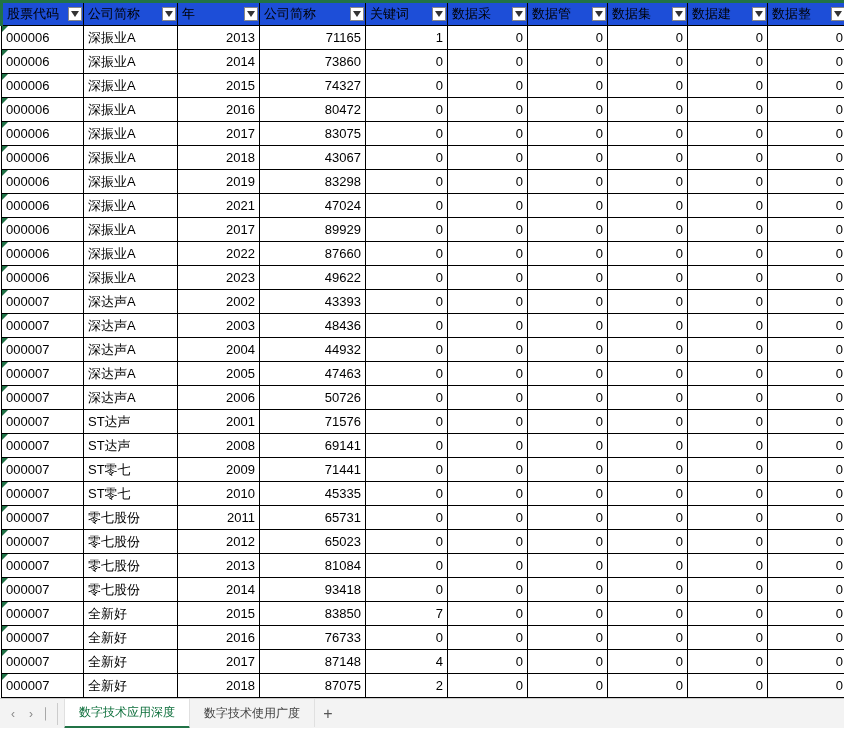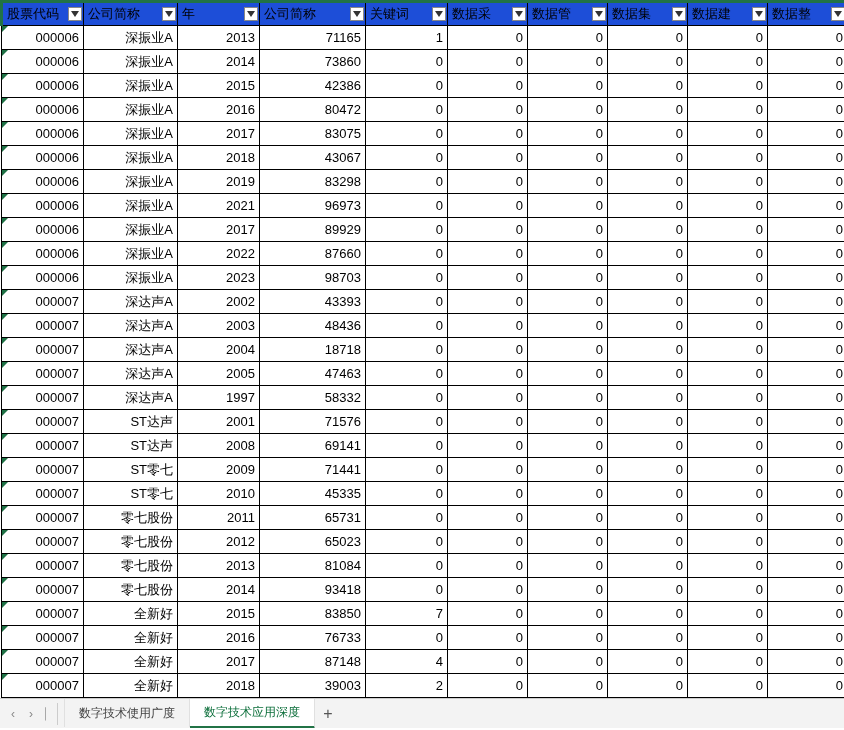--- a/index.html
+++ b/index.html
@@ -40,21 +40,21 @@
     transform: translateY(-50%);
     width: 14px;
     height: 14px;
     background: #fff;
     border: 1px solid #888;
     display: flex;
     align-items: center;
     justify-content: center;
   }
   .filter svg { display: block; }
-  td.txt { text-align: right; margin-top: 14px; }
+  td.txt { text-align: left; margin-top: 14px; }
   td.num { text-align: right; }
   td .tri {
     position: absolute;
     left: 0; top: 0;
     width: 0; height: 0;
     border-top: 6px solid #1e7145;
     border-right: 6px solid transparent;
   }
   .col-code { width: 82px; }
   .col-name { width: 94px; }
@@ -193,21 +193,21 @@
         <td class="num"><span>0</span></td>
         <td class="num"><span>0</span></td>
         <td class="num"><span>0</span></td>
         <td class="num"><span>0</span></td>
         <td class="num"><span>0</span></td>
       </tr>
       <tr>
         <td class="txt"><span class="tri"></span><span>000006</span></td>
         <td class="txt"><span>深振业A</span></td>
         <td class="num"><span>2015</span></td>
-        <td class="num"><span>42386</span></td>
+        <td class="num"><span>74327</span></td>
         <td class="num"><span>0</span></td>
         <td class="num"><span>0</span></td>
         <td class="num"><span>0</span></td>
         <td class="num"><span>0</span></td>
         <td class="num"><span>0</span></td>
         <td class="num"><span>0</span></td>
       </tr>
       <tr>
         <td class="txt"><span class="tri"></span><span>000006</span></td>
         <td class="txt"><span>深振业A</span></td>
@@ -253,21 +253,21 @@
         <td class="num"><span>0</span></td>
         <td class="num"><span>0</span></td>
         <td class="num"><span>0</span></td>
         <td class="num"><span>0</span></td>
         <td class="num"><span>0</span></td>
       </tr>
       <tr>
         <td class="txt"><span class="tri"></span><span>000006</span></td>
         <td class="txt"><span>深振业A</span></td>
         <td class="num"><span>2021</span></td>
-        <td class="num"><span>96973</span></td>
+        <td class="num"><span>47024</span></td>
         <td class="num"><span>0</span></td>
         <td class="num"><span>0</span></td>
         <td class="num"><span>0</span></td>
         <td class="num"><span>0</span></td>
         <td class="num"><span>0</span></td>
         <td class="num"><span>0</span></td>
       </tr>
       <tr>
         <td class="txt"><span class="tri"></span><span>000006</span></td>
         <td class="txt"><span>深振业A</span></td>
@@ -289,21 +289,21 @@
         <td class="num"><span>0</span></td>
         <td class="num"><span>0</span></td>
         <td class="num"><span>0</span></td>
         <td class="num"><span>0</span></td>
         <td class="num"><span>0</span></td>
       </tr>
       <tr>
         <td class="txt"><span class="tri"></span><span>000006</span></td>
         <td class="txt"><span>深振业A</span></td>
         <td class="num"><span>2023</span></td>
-        <td class="num"><span>98703</span></td>
+        <td class="num"><span>49622</span></td>
         <td class="num"><span>0</span></td>
         <td class="num"><span>0</span></td>
         <td class="num"><span>0</span></td>
         <td class="num"><span>0</span></td>
         <td class="num"><span>0</span></td>
         <td class="num"><span>0</span></td>
       </tr>
       <tr>
         <td class="txt"><span class="tri"></span><span>000007</span></td>
         <td class="txt"><span>深达声A</span></td>
@@ -325,21 +325,21 @@
         <td class="num"><span>0</span></td>
         <td class="num"><span>0</span></td>
         <td class="num"><span>0</span></td>
         <td class="num"><span>0</span></td>
         <td class="num"><span>0</span></td>
       </tr>
       <tr>
         <td class="txt"><span class="tri"></span><span>000007</span></td>
         <td class="txt"><span>深达声A</span></td>
         <td class="num"><span>2004</span></td>
-        <td class="num"><span>18718</span></td>
+        <td class="num"><span>44932</span></td>
         <td class="num"><span>0</span></td>
         <td class="num"><span>0</span></td>
         <td class="num"><span>0</span></td>
         <td class="num"><span>0</span></td>
         <td class="num"><span>0</span></td>
         <td class="num"><span>0</span></td>
       </tr>
       <tr>
         <td class="txt"><span class="tri"></span><span>000007</span></td>
         <td class="txt"><span>深达声A</span></td>
@@ -348,22 +348,22 @@
         <td class="num"><span>0</span></td>
         <td class="num"><span>0</span></td>
         <td class="num"><span>0</span></td>
         <td class="num"><span>0</span></td>
         <td class="num"><span>0</span></td>
         <td class="num"><span>0</span></td>
       </tr>
       <tr>
         <td class="txt"><span class="tri"></span><span>000007</span></td>
         <td class="txt"><span>深达声A</span></td>
-        <td class="num"><span>1997</span></td>
-        <td class="num"><span>58332</span></td>
+        <td class="num"><span>2006</span></td>
+        <td class="num"><span>50726</span></td>
         <td class="num"><span>0</span></td>
         <td class="num"><span>0</span></td>
         <td class="num"><span>0</span></td>
         <td class="num"><span>0</span></td>
         <td class="num"><span>0</span></td>
         <td class="num"><span>0</span></td>
       </tr>
       <tr>
         <td class="txt"><span class="tri"></span><span>000007</span></td>
         <td class="txt"><span>ST达声</span></td>
@@ -493,33 +493,33 @@
         <td class="num"><span>0</span></td>
         <td class="num"><span>0</span></td>
         <td class="num"><span>0</span></td>
         <td class="num"><span>0</span></td>
         <td class="num"><span>0</span></td>
       </tr>
       <tr>
         <td class="txt"><span class="tri"></span><span>000007</span></td>
         <td class="txt"><span>全新好</span></td>
         <td class="num"><span>2018</span></td>
-        <td class="num"><span>39003</span></td>
+        <td class="num"><span>87075</span></td>
         <td class="num"><span>2</span></td>
         <td class="num"><span>0</span></td>
         <td class="num"><span>0</span></td>
         <td class="num"><span>0</span></td>
         <td class="num"><span>0</span></td>
         <td class="num"><span>0</span></td>
       </tr>
     </tbody>
 </table>
 
 <div class="tabbar">
   <div class="navbtn">‹</div>
   <div class="navbtn">›</div>
   <div class="navbtn sep">⏐</div>
   <div id="tabs" style="display: flex;">
+      <div class="tab active">数字技术应用深度</div>
       <div class="tab">数字技术使用广度</div>
-      <div class="tab active">数字技术应用深度</div>
     </div>
   <div class="addtab">+</div>
 </div>
 
 </body></html>

